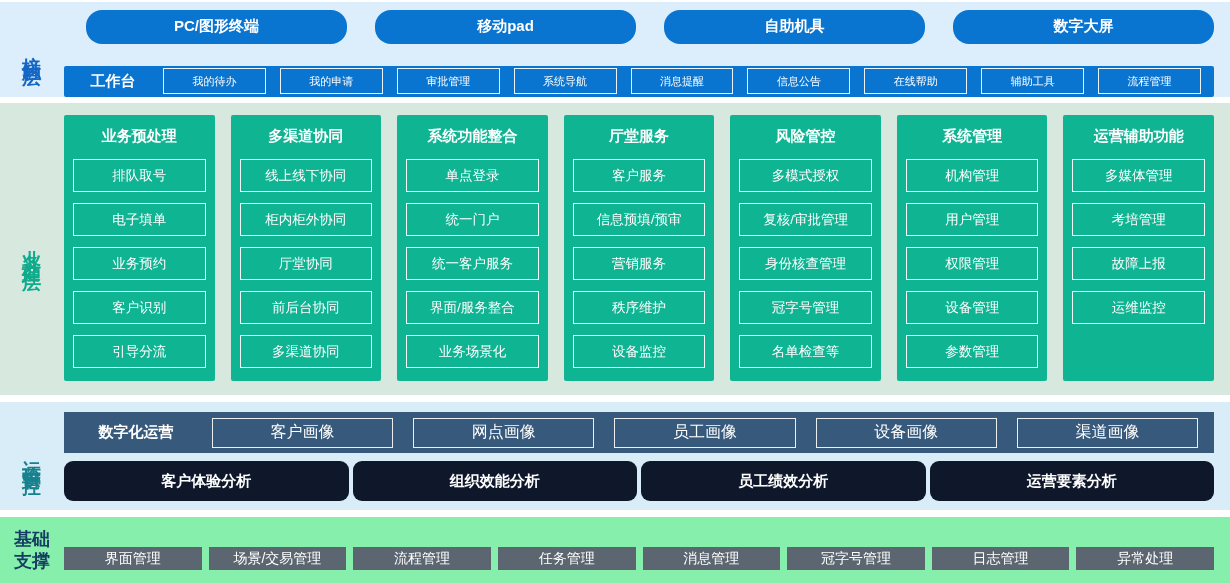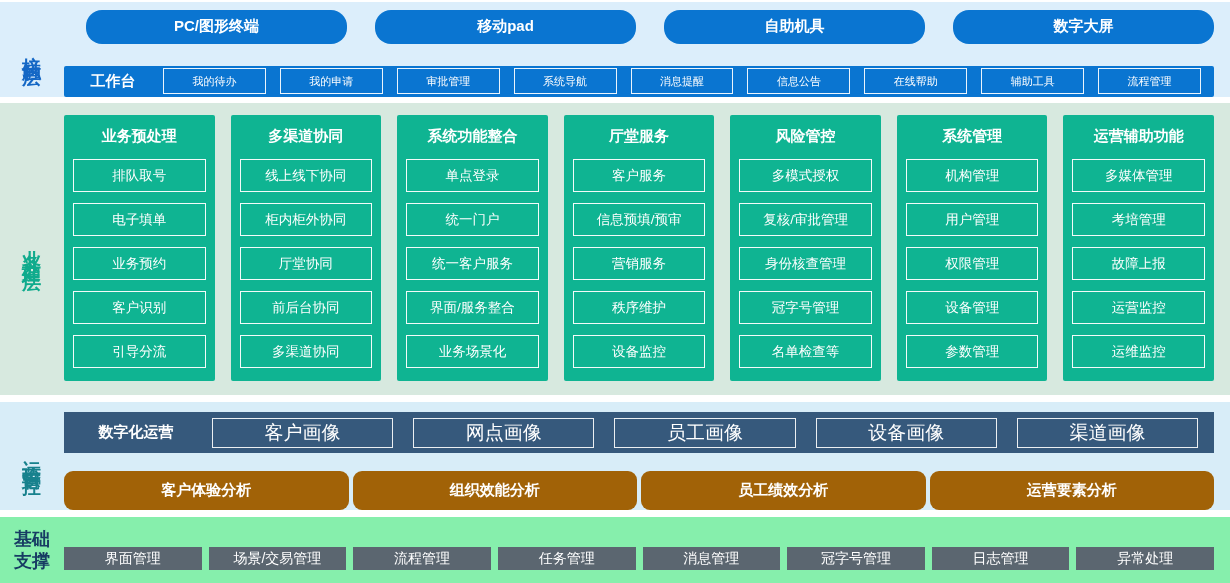--- a/index.html
+++ b/index.html
@@ -46,32 +46,32 @@
   .biz-col-title{color:#fff;font-weight:bold;font-size:15px;text-align:center;margin:6px 0 2px;white-space:nowrap;}
   .biz-item{
     margin-top:11px;height:33px;border:1px solid rgba(255,255,255,.95);
     color:#fff;font-size:13.5px;display:flex;align-items:center;justify-content:center;
     text-align:center;line-height:1.15;padding:0 2px;box-sizing:border-box;cursor:pointer;
   }
 
   
   .band-ops{height:108px;margin-top:7px;background:#d8edf8;}
   .band-ops .label-col .v-label{color:#17818d;}
-  .ops-content{flex:1;display:flex;flex-direction:column;padding:10px 16px 0 0;box-sizing:border-box;gap:10px;}
+  .ops-content{flex:1;display:flex;flex-direction:column;padding:10px 16px 0 0;box-sizing:border-box;}
   .digital-bar{
     height:41px;background:#36597c;display:flex;align-items:center;color:#fff;padding:0 6px;
   }
   .digital-label{flex:0 0 132px;text-align:center;font-weight:bold;font-size:15px;}
   .digital-item{
     flex:1;margin:16px 10px;height:28px;border:1px solid rgba(255,255,255,.9);
-    display:flex;align-items:center;justify-content:center;font-size:19px;color:#fff;cursor:pointer;
+    display:flex;align-items:center;justify-content:center;font-size:16px;color:#fff;cursor:pointer;
   }
   .analysis-row{display:flex;gap:4px;margin-top:8px;height:40px;}
   .analysis-btn{
-    flex:1;background:#a16207;color:#fff;border-radius:9px;font-weight:bold;font-size:15px;
+    flex:1;background:#0f172a;color:#fff;border-radius:9px;font-weight:bold;font-size:15px;
     display:flex;align-items:center;justify-content:center;cursor:pointer;
   }
 
   
   .band-foundation{height:66px;margin-top:7px;background:#86efac;}
   .foundation-label{
     width:40px;font-weight:bold;font-size:18px;color:#173c63;line-height:1.25;
     word-break:break-all;text-align:center;
   }
   .fnd-row{flex:1;display:flex;gap:7px;padding:30px 16px 13px 0;box-sizing:border-box;}
@@ -162,21 +162,20 @@
         <div class="biz-item">用户管理</div>
         <div class="biz-item">权限管理</div>
         <div class="biz-item">设备管理</div>
         <div class="biz-item">参数管理</div>
       </div>
       <div class="biz-col">
         <div class="biz-col-title">运营辅助功能</div>
         <div class="biz-item">多媒体管理</div>
         <div class="biz-item">考培管理</div>
         <div class="biz-item">故障上报</div>
-        <div class="biz-item">运营监控</div>
         <div class="biz-item">运维监控</div>
       </div>
     </div>
 </div>
 
 <div class="band band-ops">
   <div class="label-col">
     <div class="v-label">运营管控</div>
   </div>
   <div class="ops-content">

